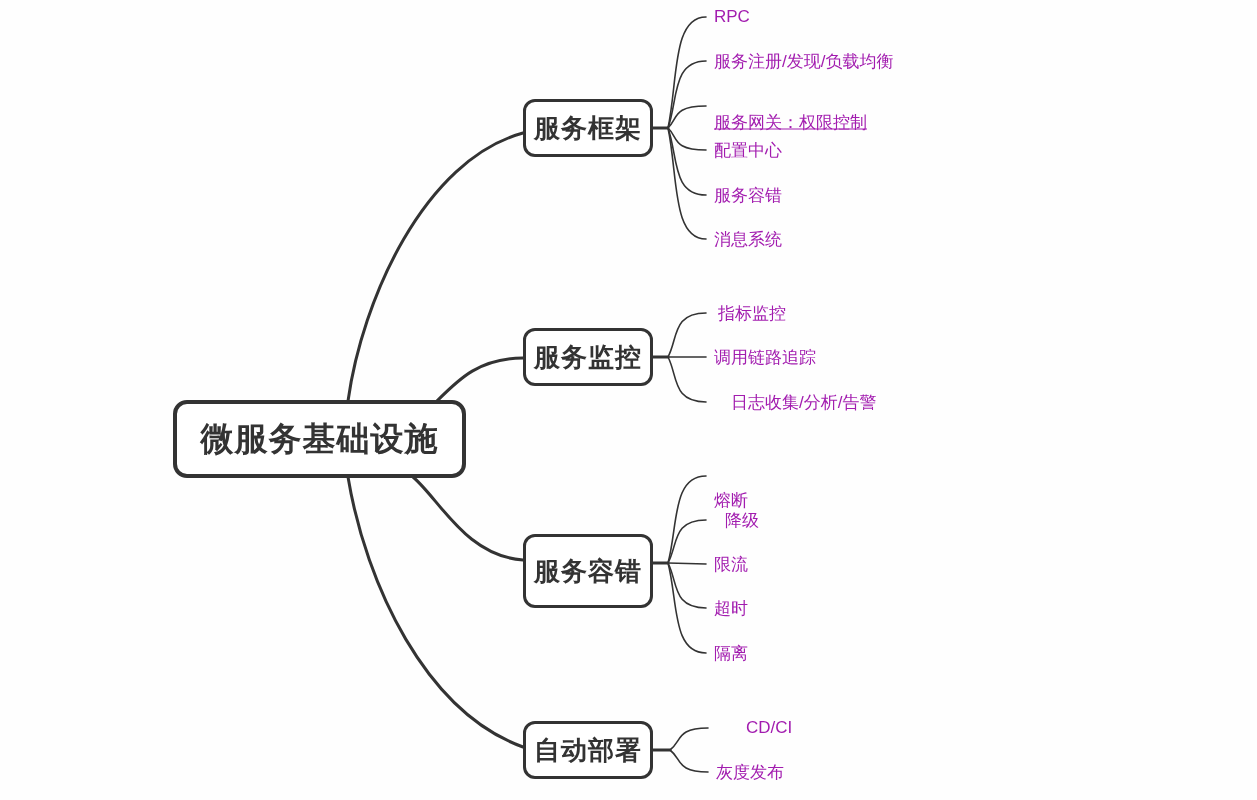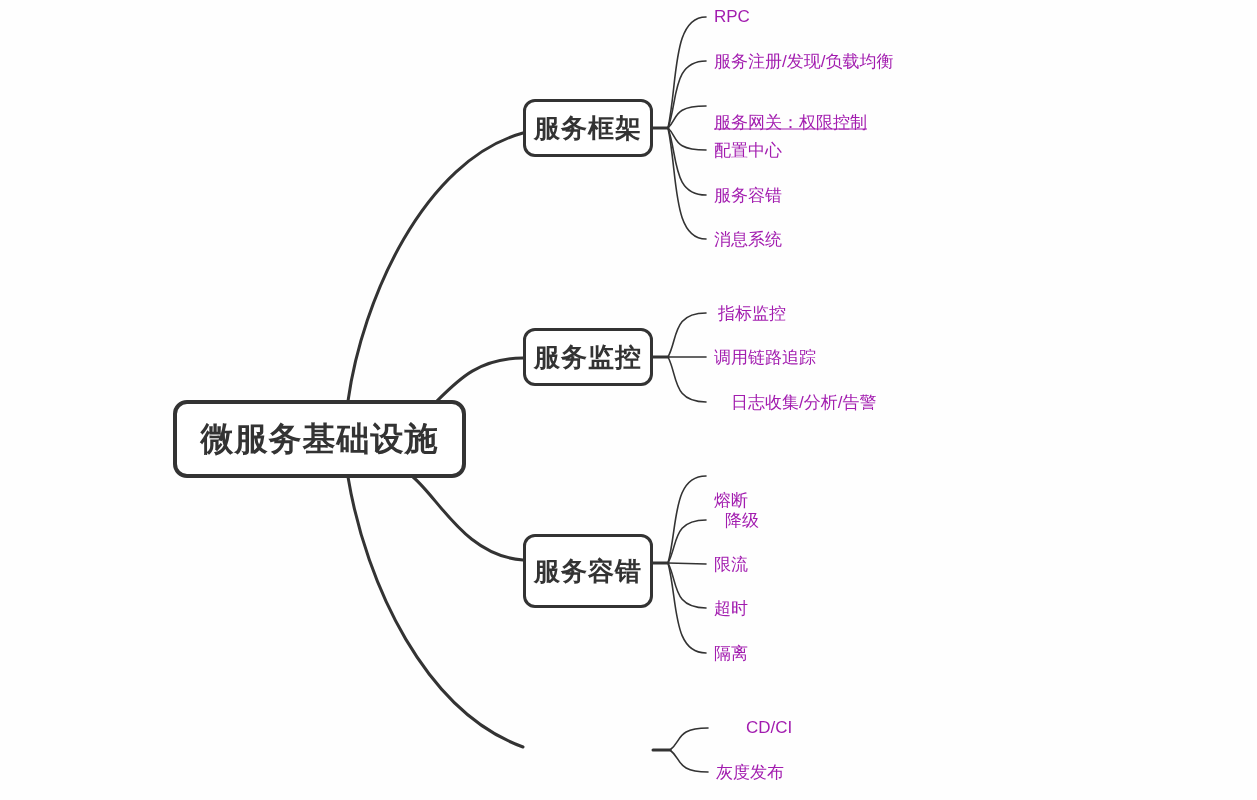--- a/index.html
+++ b/index.html
@@ -65,20 +65,21 @@
       <path d="M670 750 C682 741, 676 728, 708 728"></path>
       <path d="M670 750 C682 759, 676 772, 708 772"></path>
     </g>
   </svg>
 
   <div class="node branch" style="left:523px;top:99px;width:130px;height:58px;">服务框架</div>
 
   <div class="node root" style="left:173px;top:400px;width:293px;height:78px;">微服务基础设施</div>
   <div class="node branch" style="left:523px;top:328px;width:130px;height:58px;">服务监控</div>
   <div class="node branch" style="left:523px;top:534px;width:130px;height:74px;">服务容错</div>
+  <div class="node branch" style="left:523px;top:721px;width:130px;height:58px;">自动部署</div>
 
   <span class="leaf" style="left:714px;top:17px;">RPC</span>
   <span class="leaf" style="left:714px;top:61px;">服务注册/发现/负载均衡</span>
   <span class="leaf" style="left:714px;top:122px;text-decoration:underline;">服务网关：权限控制</span>
   <span class="leaf" style="left:714px;top:150px;">配置中心</span>
   <span class="leaf" style="left:714px;top:195px;">服务容错</span>
   <span class="leaf" style="left:714px;top:239px;">消息系统</span>
 
   <span class="leaf" style="left:718px;top:313px;">指标监控</span>
   <span class="leaf" style="left:714px;top:357px;">调用链路追踪</span>

